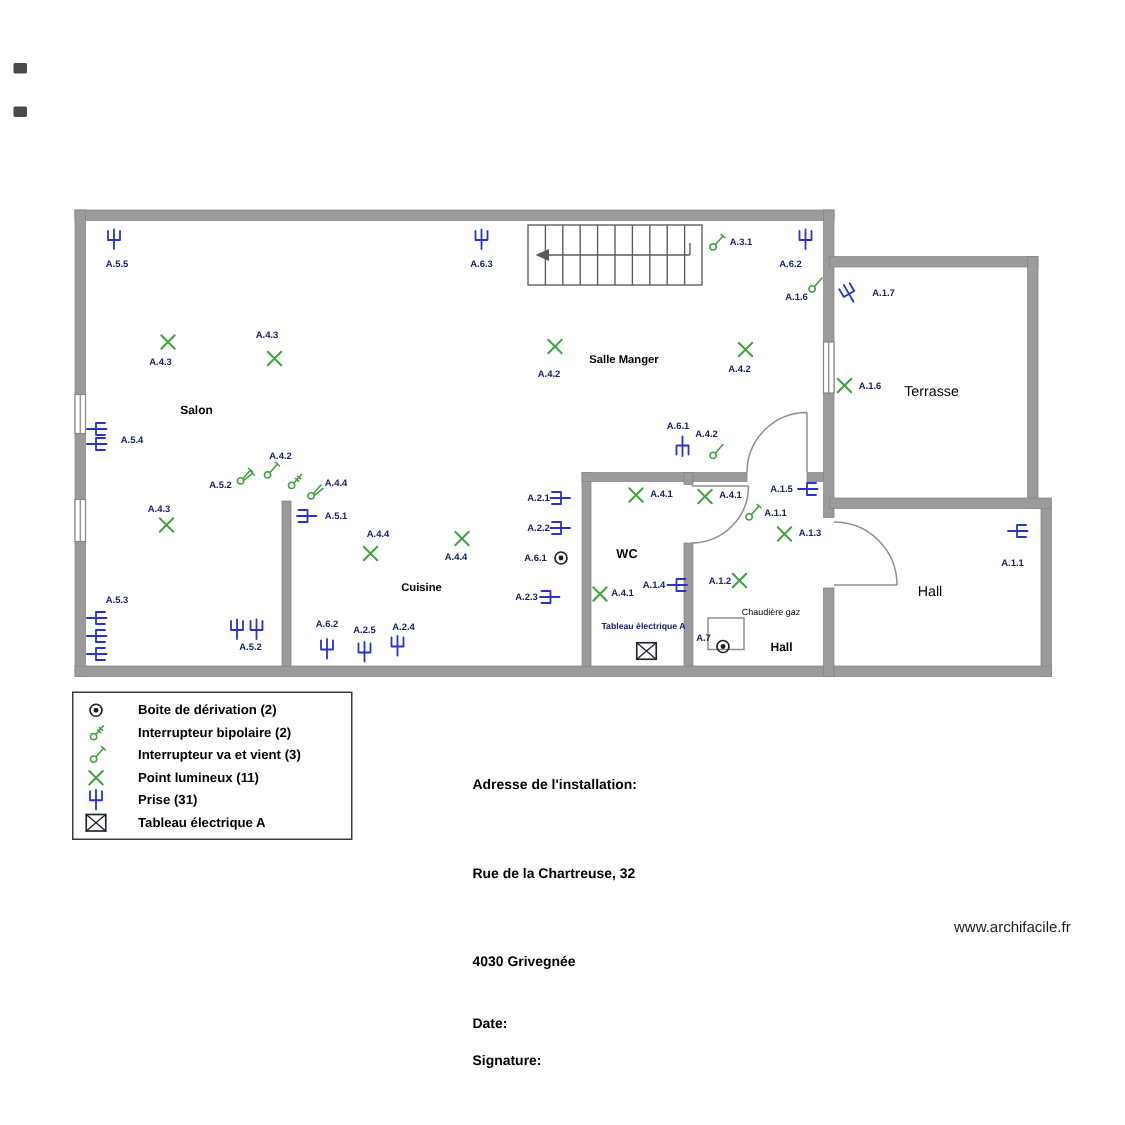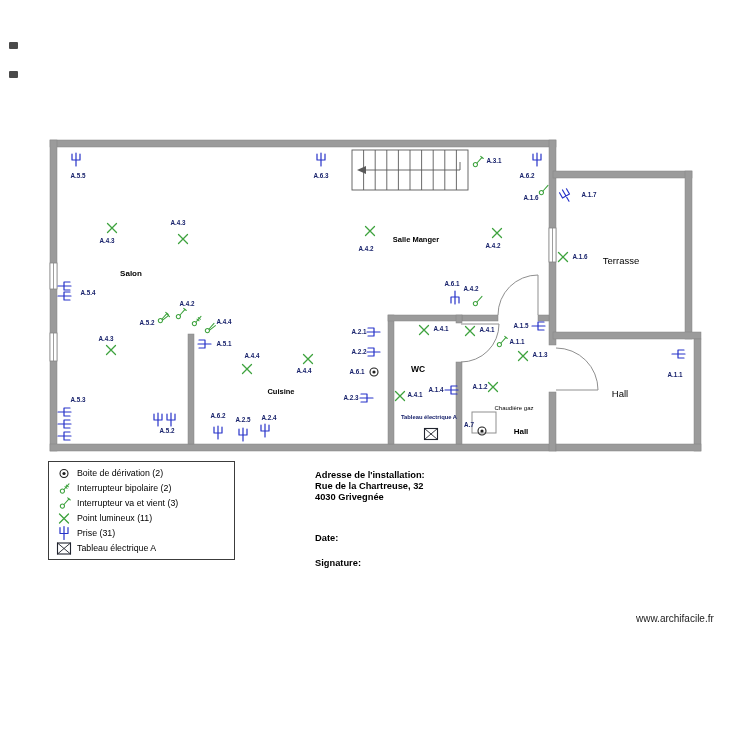--- a/index.html
+++ b/index.html
@@ -4,23 +4,23 @@
 <style>
   html,body{margin:0;padding:0;background:#ffffff;}
   .canvas{position:relative;width:750px;height:750px;background:#ffffff;font-family:"Liberation Sans",sans-serif;overflow:hidden;}
   .plan{position:absolute;left:0;top:0;width:750px;height:750px;}
   .plan svg{position:absolute;left:0;top:0;}
   svg text{font-family:"Liberation Sans",sans-serif;}
   .marker{position:absolute;left:9px;width:9px;height:7px;background:#4a4a4a;border-radius:1px;}
   .legend{position:absolute;left:48px;top:461px;width:180px;border:1px solid #3c3c3c;background:#fff;padding:3px 2px 3px 3px;}
   .legend-row{display:flex;align-items:center;height:15.1px;}
   .legend-row svg{flex:0 0 24px;}
-  .legend-row span{font-size:8.8px;color:#000;margin-left:1px;white-space:nowrap;}
+  .legend-row span{font-size:8.8px;color:#000;margin-left:16px;white-space:nowrap;font-weight:bold;}
   .info{position:absolute;left:315px;top:470px;color:#000;}
-  .info div{font-weight:bold;font-size:9.3px;line-height:11px;}
+  .info div{font-weight:bold;font-size:9.3px;line-height:11px;margin-top:48px;}
   .info .spaced{margin-top:30px;}
   .info .spaced2{margin-top:14px;}
   .watermark{position:absolute;left:636px;top:613px;font-size:10px;color:#1a1a1a;}
 </style>
 </head>
 <body>
 
 <div class="canvas">
   <div class="marker" style="top:42px"></div>
   <div class="marker" style="top:71px"></div>

